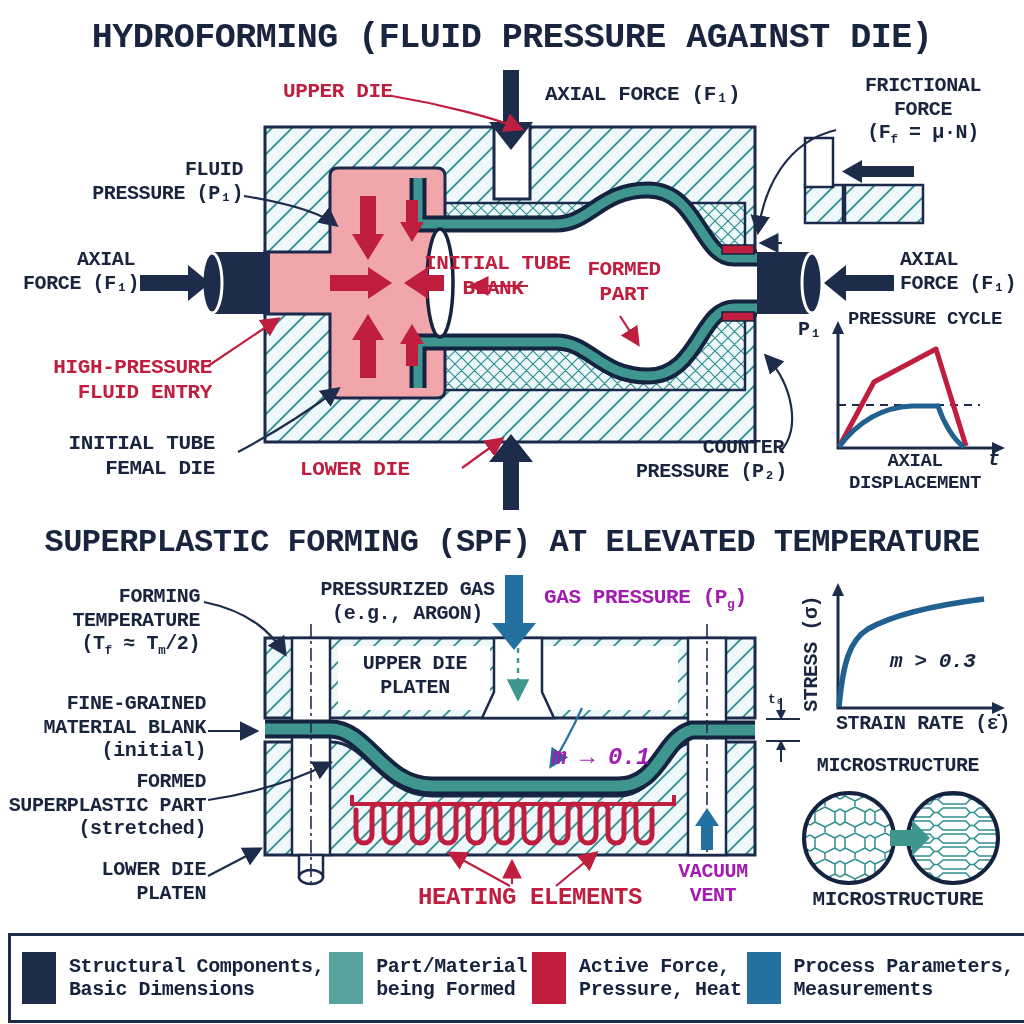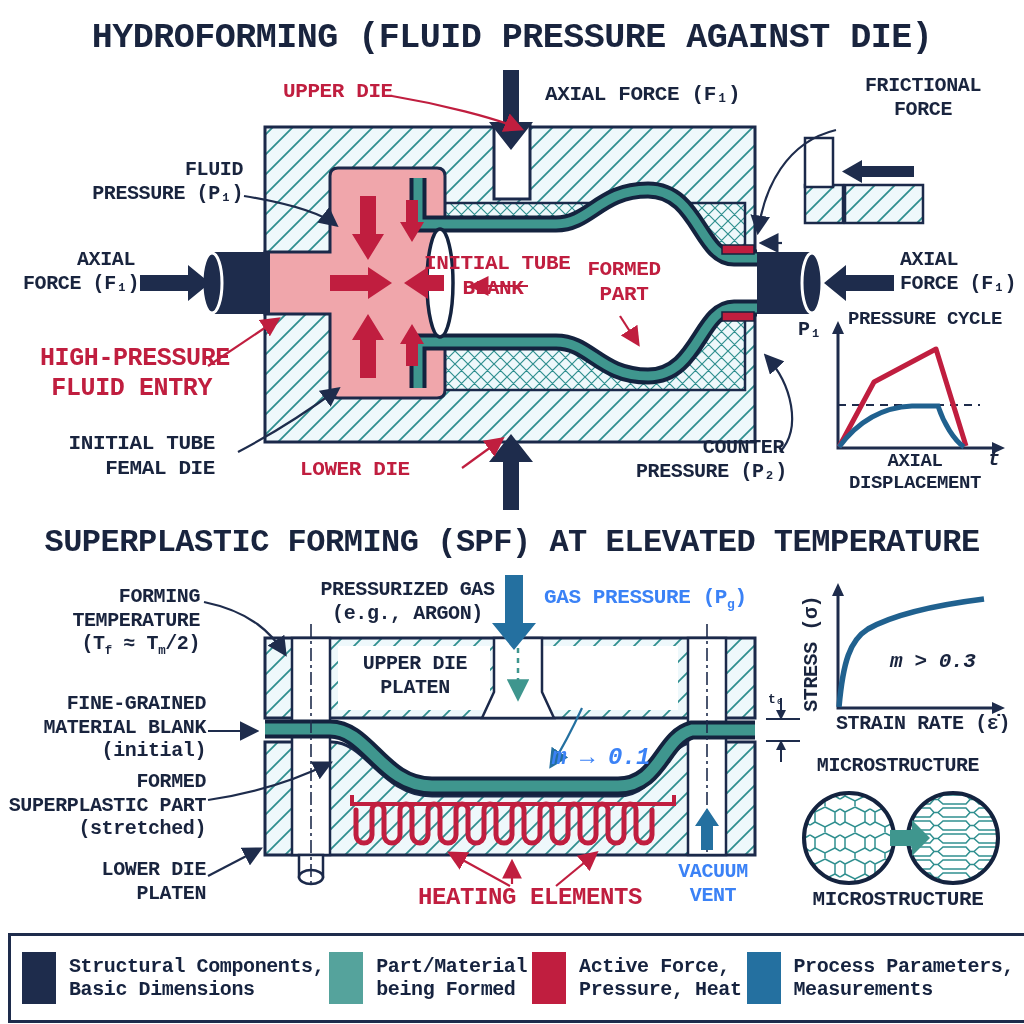--- a/index.html
+++ b/index.html
@@ -1,20 +1,20 @@
 <!DOCTYPE html>
 <html><head>
 <meta charset="utf-8">
 <style>
   html,body{margin:0;padding:0;background:#ffffff;}
   #stage{position:relative;width:1024px;height:1024px;background:#ffffff;overflow:hidden;
          font-family:Liberation Mono, monospace;color:#19243e;}
   svg{position:absolute;left:0;top:0;z-index:1;}
   .lbl{position:absolute;z-index:3;font-weight:bold;font-size:20px;line-height:1.18;letter-spacing:-0.4px;white-space:nowrap;}
-  .navy{color:#19243e;} .crimson{color:#c01e3f;} .blue{color:#3b82f6;}
+  .navy{color:#19243e;} .crimson{color:#c01e3f;} .blue{color:#a21caf;}
   .r{text-align:right;} .c{text-align:center;} .l{text-align:left;}
   .big{font-size:35px;letter-spacing:-0.5px;}
   .big2{font-size:32px;letter-spacing:-0.5px;}
   sub{font-size:0.62em;}
   .it{font-style:italic;}
   .rot{transform:rotate(-90deg);transform-origin:center;}
   #legend{position:absolute;left:8px;top:933px;width:1002px;height:84px;border:3px solid #1e2c4c;
           background:#fff;z-index:3;display:flex;align-items:center;justify-content:space-evenly;padding:0 6px;}
   .leg-item{display:flex;align-items:center;}
   .leg-swatch{width:34px;height:52px;margin-right:13px;flex:0 0 auto;}
@@ -196,38 +196,39 @@
 </svg>
 
 <div class="lbl big navy c" style="left:0;top:18px;width:1024px;"><span>HYDROFORMING</span><span style="font-weight:600;"> (FLUID PRESSURE AGAINST DIE)</span></div>
 
 <div class="lbl crimson" style="left:283px;top:80px;font-size:21px;">UPPER DIE</div>
 <div class="lbl navy" style="left:545px;top:83px;font-size:21px;">AXIAL FORCE (F₁)</div>
 
 <div class="lbl navy c" style="left:833px;top:74px;width:180px;">
   <div>FRICTIONAL</div>
   <div>FORCE</div>
+  <div><span>(F</span><sub>f</sub><span> = μ·N)</span></div>
 </div>
 
 <div class="lbl navy r" style="left:88px;top:158px;width:155px;">
   <div>FLUID</div>
   <div>PRESSURE (P₁)</div>
 </div>
 
 <div class="lbl navy r" style="left:23px;top:248px;width:112px;">
   <div>AXIAL</div>
   <div>FORCE (F₁)</div>
 </div>
 
 <div class="lbl navy l" style="left:900px;top:248px;width:120px;">
   <div>AXIAL</div>
   <div>FORCE (F₁)</div>
 </div>
 
-<div class="lbl crimson r" style="left:40px;top:344px;width:172px;font-size:25px;">
+<div class="lbl crimson r" style="left:40px;top:356px;width:172px;font-size:21px;">
   <div>HIGH-PRESSURE</div>
   <div>FLUID ENTRY</div>
 </div>
 
 <div class="lbl navy r" style="left:35px;top:432px;width:180px;font-size:21px;">
   <div>INITIAL TUBE</div>
   <div>FEMAL DIE</div>
 </div>
 
 <div class="lbl crimson" style="left:300px;top:458px;font-size:21px;">LOWER DIE</div>

